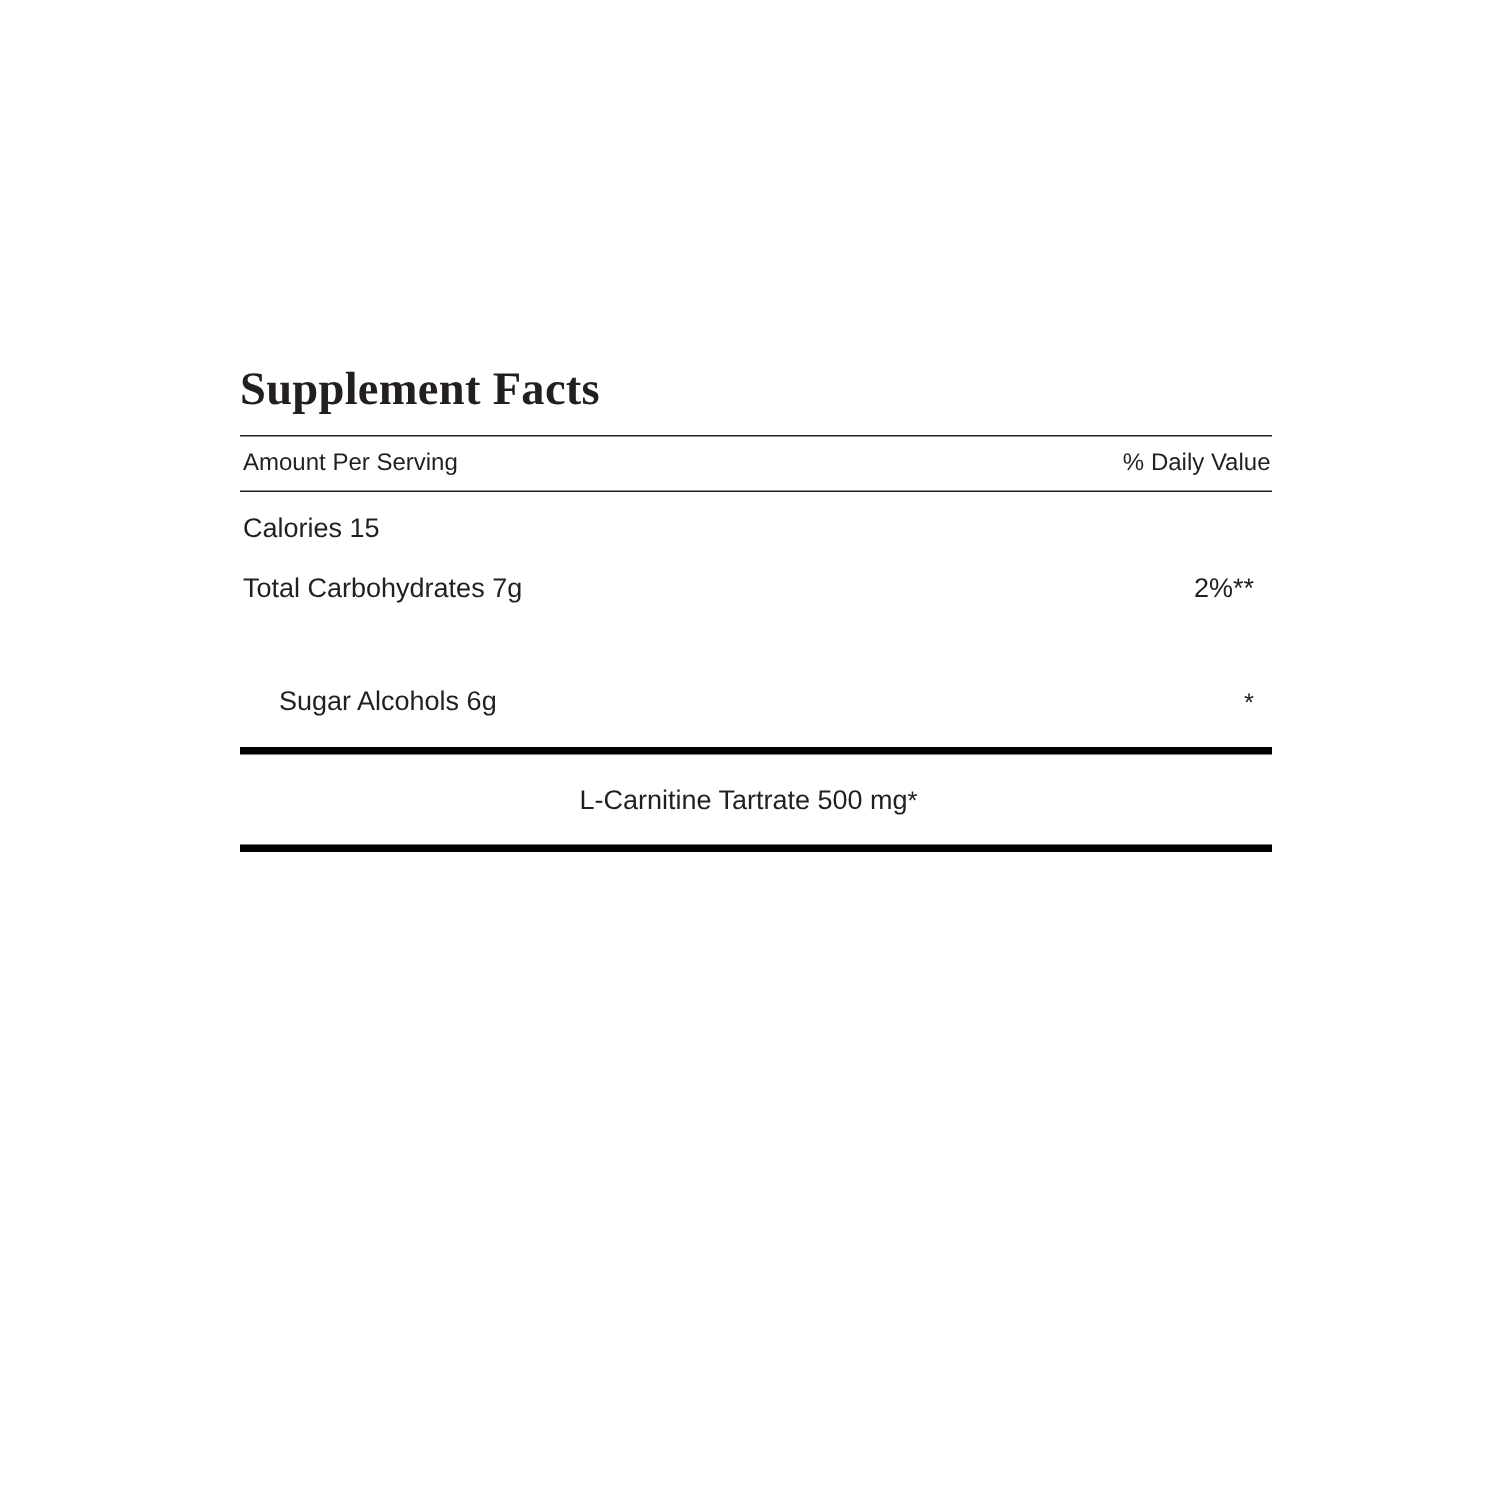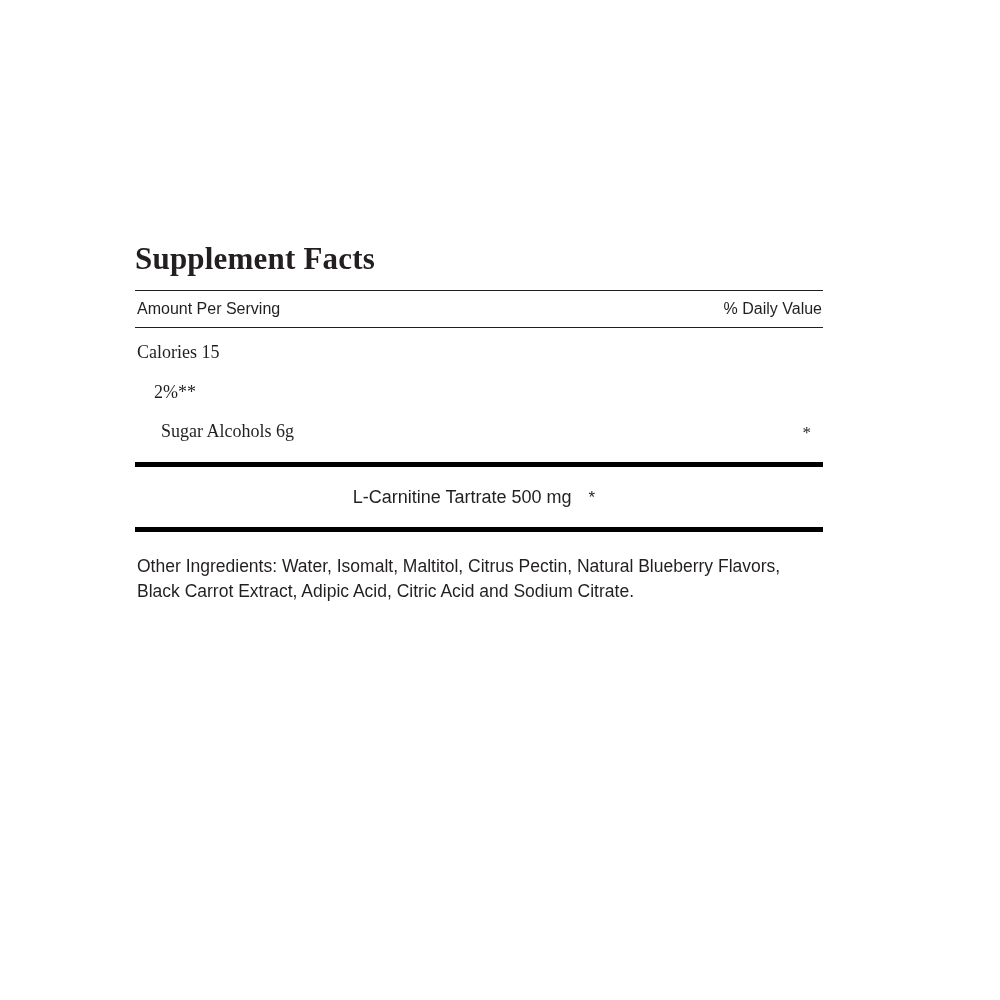--- a/index.html
+++ b/index.html
@@ -9,21 +9,21 @@
   }
   body {
     width: 1000px;
     height: 1000px;
     font-family: "Liberation Sans", sans-serif;
     color: #231f20;
     position: relative;
   }
   .panel {
     position: absolute;
-    left: 135px;
+    left: 160px;
     top: 242px;
     width: 688px;
   }
   .sf-title {
     font-family: "Liberation Serif", serif;
     font-weight: bold;
     font-size: 31px;
     letter-spacing: 0.2px;
     color: #231f20;
     margin: 0 0 14px 0;
@@ -48,38 +48,37 @@
   }
   .header-row {
     padding: 8px 0 9px 2px;
     font-size: 16px;
   }
   .header-row .right {
     padding-right: 1px;
   }
   .facts-body {
     padding-top: 14px;
-    font-family: Liberation Serif, serif;
   }
   .facts-body .row {
     padding: 0 0 0 2px;
     margin-bottom: 18px;
     font-size: 18px;
   }
   .facts-body .row:last-child {
     margin-bottom: 0;
   }
   .indent {
     padding-left: 24px !important;
+    margin-top: 36px;
   }
   .right {
     text-align: right;
     white-space: nowrap;
     padding-right: 12px;
-    margin-left: 17px;
   }
   .star {
     font-size: 17px;
   }
   .gap-before-thick {
     height: 19px;
   }
   .ingredient-row {
     padding: 20px 0 19px 2px;
     display: flex;
@@ -114,35 +113,35 @@
   </div>
 
   <div class="rule-thin"></div>
 
   <div class="facts-body">
     <div class="row">
       <span>Calories 15</span>
       <span class="right"></span>
     </div>
     <div class="row">
+      <span>Total Carbohydrates 7g</span>
       <span class="right">2%**</span>
     </div>
     <div class="row">
       <span class="indent">Sugar Alcohols 6g</span>
       <span class="right star">*</span>
     </div>
   </div>
 
   <div class="gap-before-thick"></div>
 
   <div class="rule-thick"></div>
 
   <div class="ingredient-row">
     <span>L-Carnitine Tartrate 500 mg</span>
     <span class="right star">*</span>
   </div>
 
   <div class="rule-thick"></div>
 
 
-  <div class="other-ing">Other Ingredients: Water, Isomalt, Maltitol, Citrus Pectin, Natural Blueberry Flavors, Black Carrot Extract, Adipic Acid, Citric Acid and Sodium Citrate.</div>
 
 </div>
 
 </body></html>

